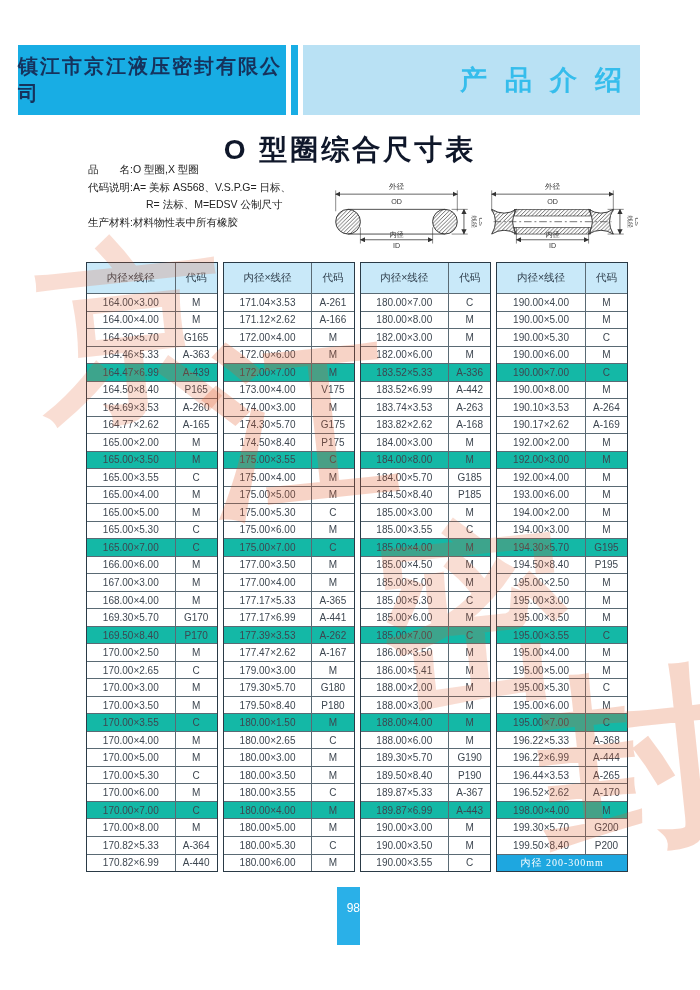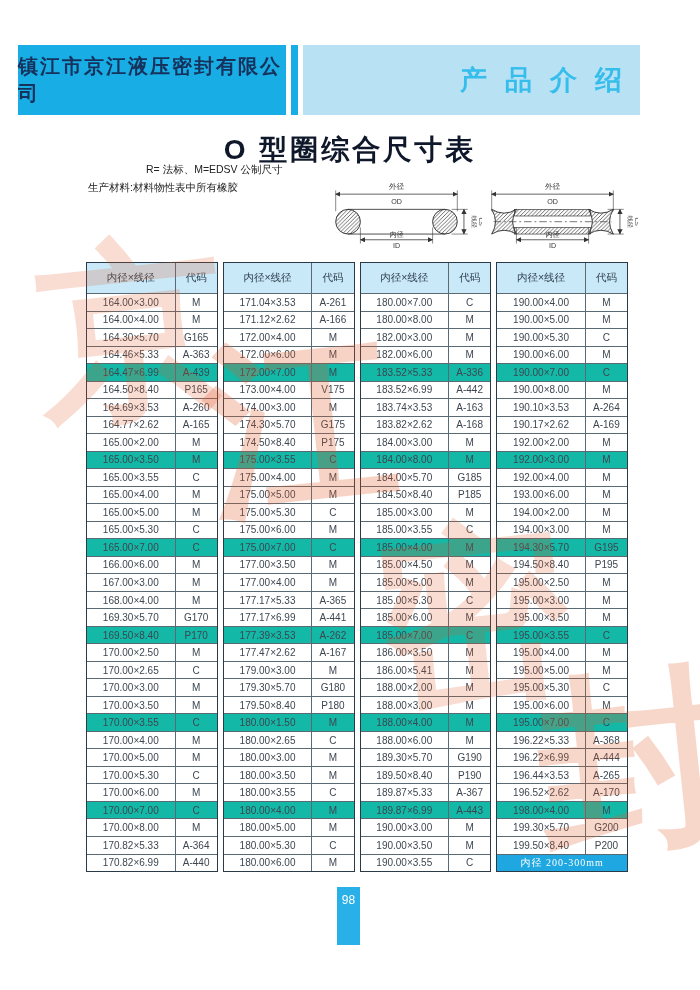--- a/index.html
+++ b/index.html
@@ -43,21 +43,21 @@
         white-space:nowrap;overflow:hidden;}
   .cell.size{width:68%;border-right:1px solid #5a6a74;}
   .cell.code{width:32%;}
   .thead .cell{font-size:10.5px;color:#31404e;}
   .trow.hl{background:#14b8a6;}
   .trow.banner{background:#1ea7e0;}
   .trow.banner .cell{width:100%;border:none;color:#ffffff;font-size:10px;letter-spacing:1px;font-family:Liberation Serif, serif;}
 
   
   .pagenum{position:absolute;left:337px;top:887px;width:23px;height:58px;background:#2ab0e8;
-           color:#ffffff;font-size:12px;text-align:center;padding-top:6px;box-sizing:border-box;z-index:3;}
+           color:#ffffff;font-size:12px;text-align:right;padding-top:14px;box-sizing:border-box;z-index:3;}
 
   
   .wm{position:absolute;left:0;top:0;width:700px;height:990px;z-index:4;pointer-events:none;}
   .wm span{position:absolute;font-family:"Liberation Serif",serif;font-weight:bold;
            color:#e25a28;opacity:0.20;font-size:190px;transform:rotate(-6deg);line-height:1;}
   .wm .w0{left:36px;top:238px;}
   .wm .w1{left:206px;top:332px;opacity:0.26;}
   .wm .w2{left:378px;top:522px;}
   .wm .w3{left:538px;top:668px;opacity:0.24;}
 </style>
@@ -70,20 +70,22 @@
     <span>镇江市京江液压密封有限公司</span>
   </div>
   <div class="bar-sep"></div>
   <div class="bar-right">
     <span>产品介绍</span>
   </div>
 
   <div class="page-title">O 型圈综合尺寸表</div>
 
   <div class="info">
+    <div>品　　名:O 型圈,X 型圈</div>
+    <div>代码说明:A= 美标 AS568、V.S.P.G= 日标、</div>
     <div class="indent">R= 法标、M=EDSV 公制尺寸</div>
     <div>生产材料:材料物性表中所有橡胶</div>
   </div>
 
   <svg class="diag left" width="152" height="72" viewBox="0 0 160 72">
     <defs>
       <pattern id="h1" patternUnits="userSpaceOnUse" width="4" height="4">
         <path d="M0,4 L4,0" stroke="#555" stroke-width="0.9"></path>
       </pattern>
       <marker id="ar1" viewBox="0 0 10 10" refX="9" refY="5" markerWidth="7" markerHeight="7" orient="auto-start-reverse">
@@ -443,21 +445,21 @@
         <div class="trow hl">
           <div class="cell size">183.52×5.33</div>
           <div class="cell code">A-336</div>
         </div>
         <div class="trow">
           <div class="cell size">183.52×6.99</div>
           <div class="cell code">A-442</div>
         </div>
         <div class="trow">
           <div class="cell size">183.74×3.53</div>
-          <div class="cell code">A-163</div>
+          <div class="cell code">A-263</div>
         </div>
         <div class="trow">
           <div class="cell size">183.82×2.62</div>
           <div class="cell code">A-168</div>
         </div>
         <div class="trow">
           <div class="cell size">184.00×3.00</div>
           <div class="cell code">M</div>
         </div>
         <div class="trow hl">

